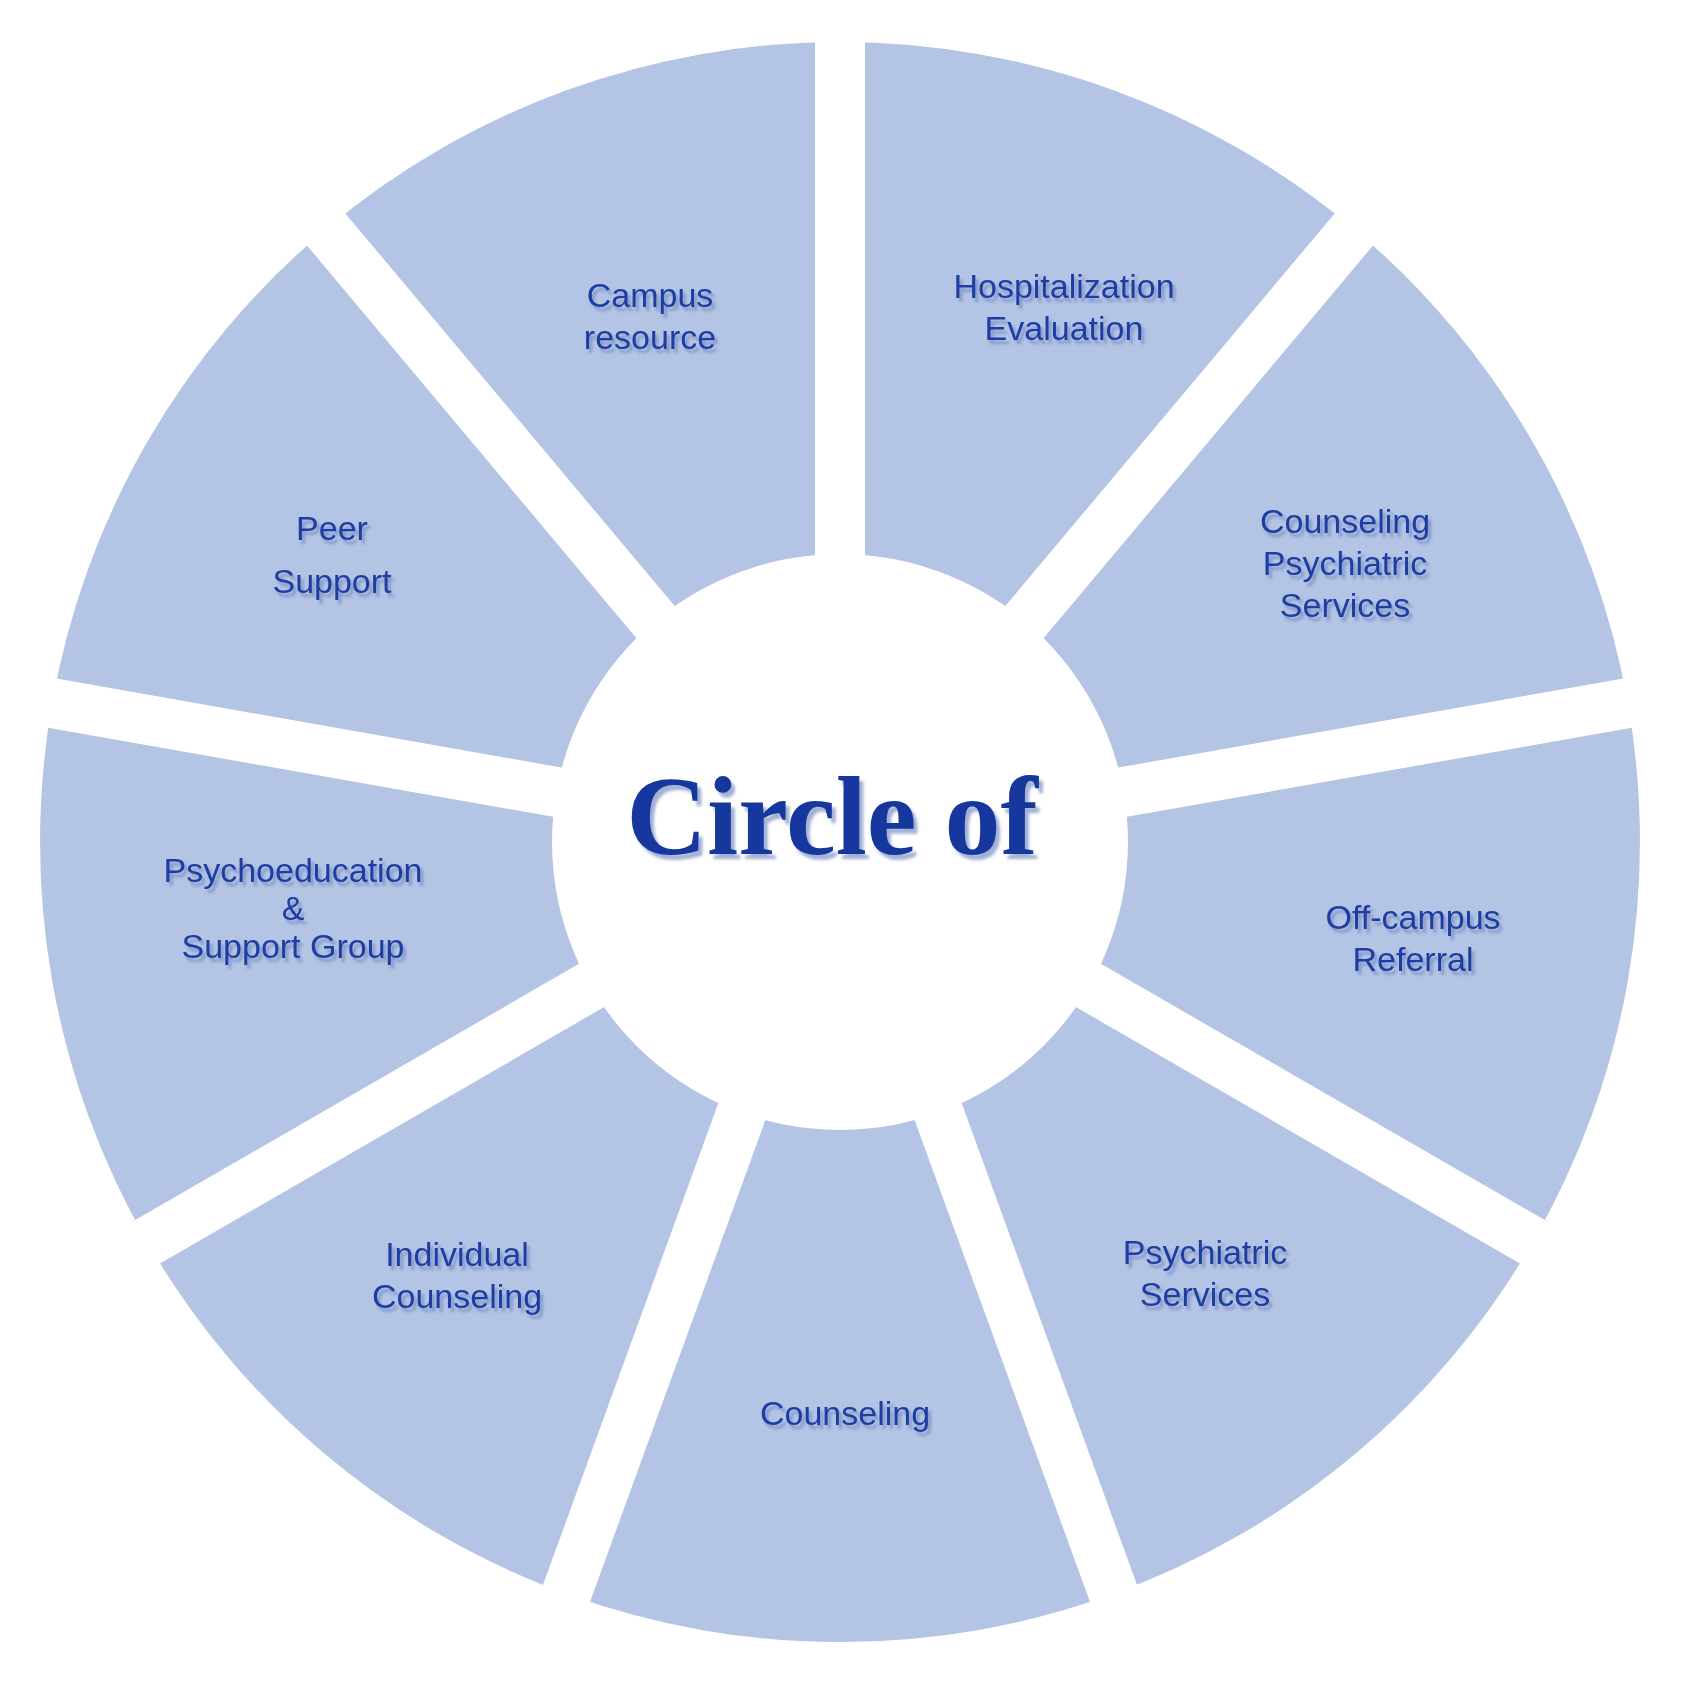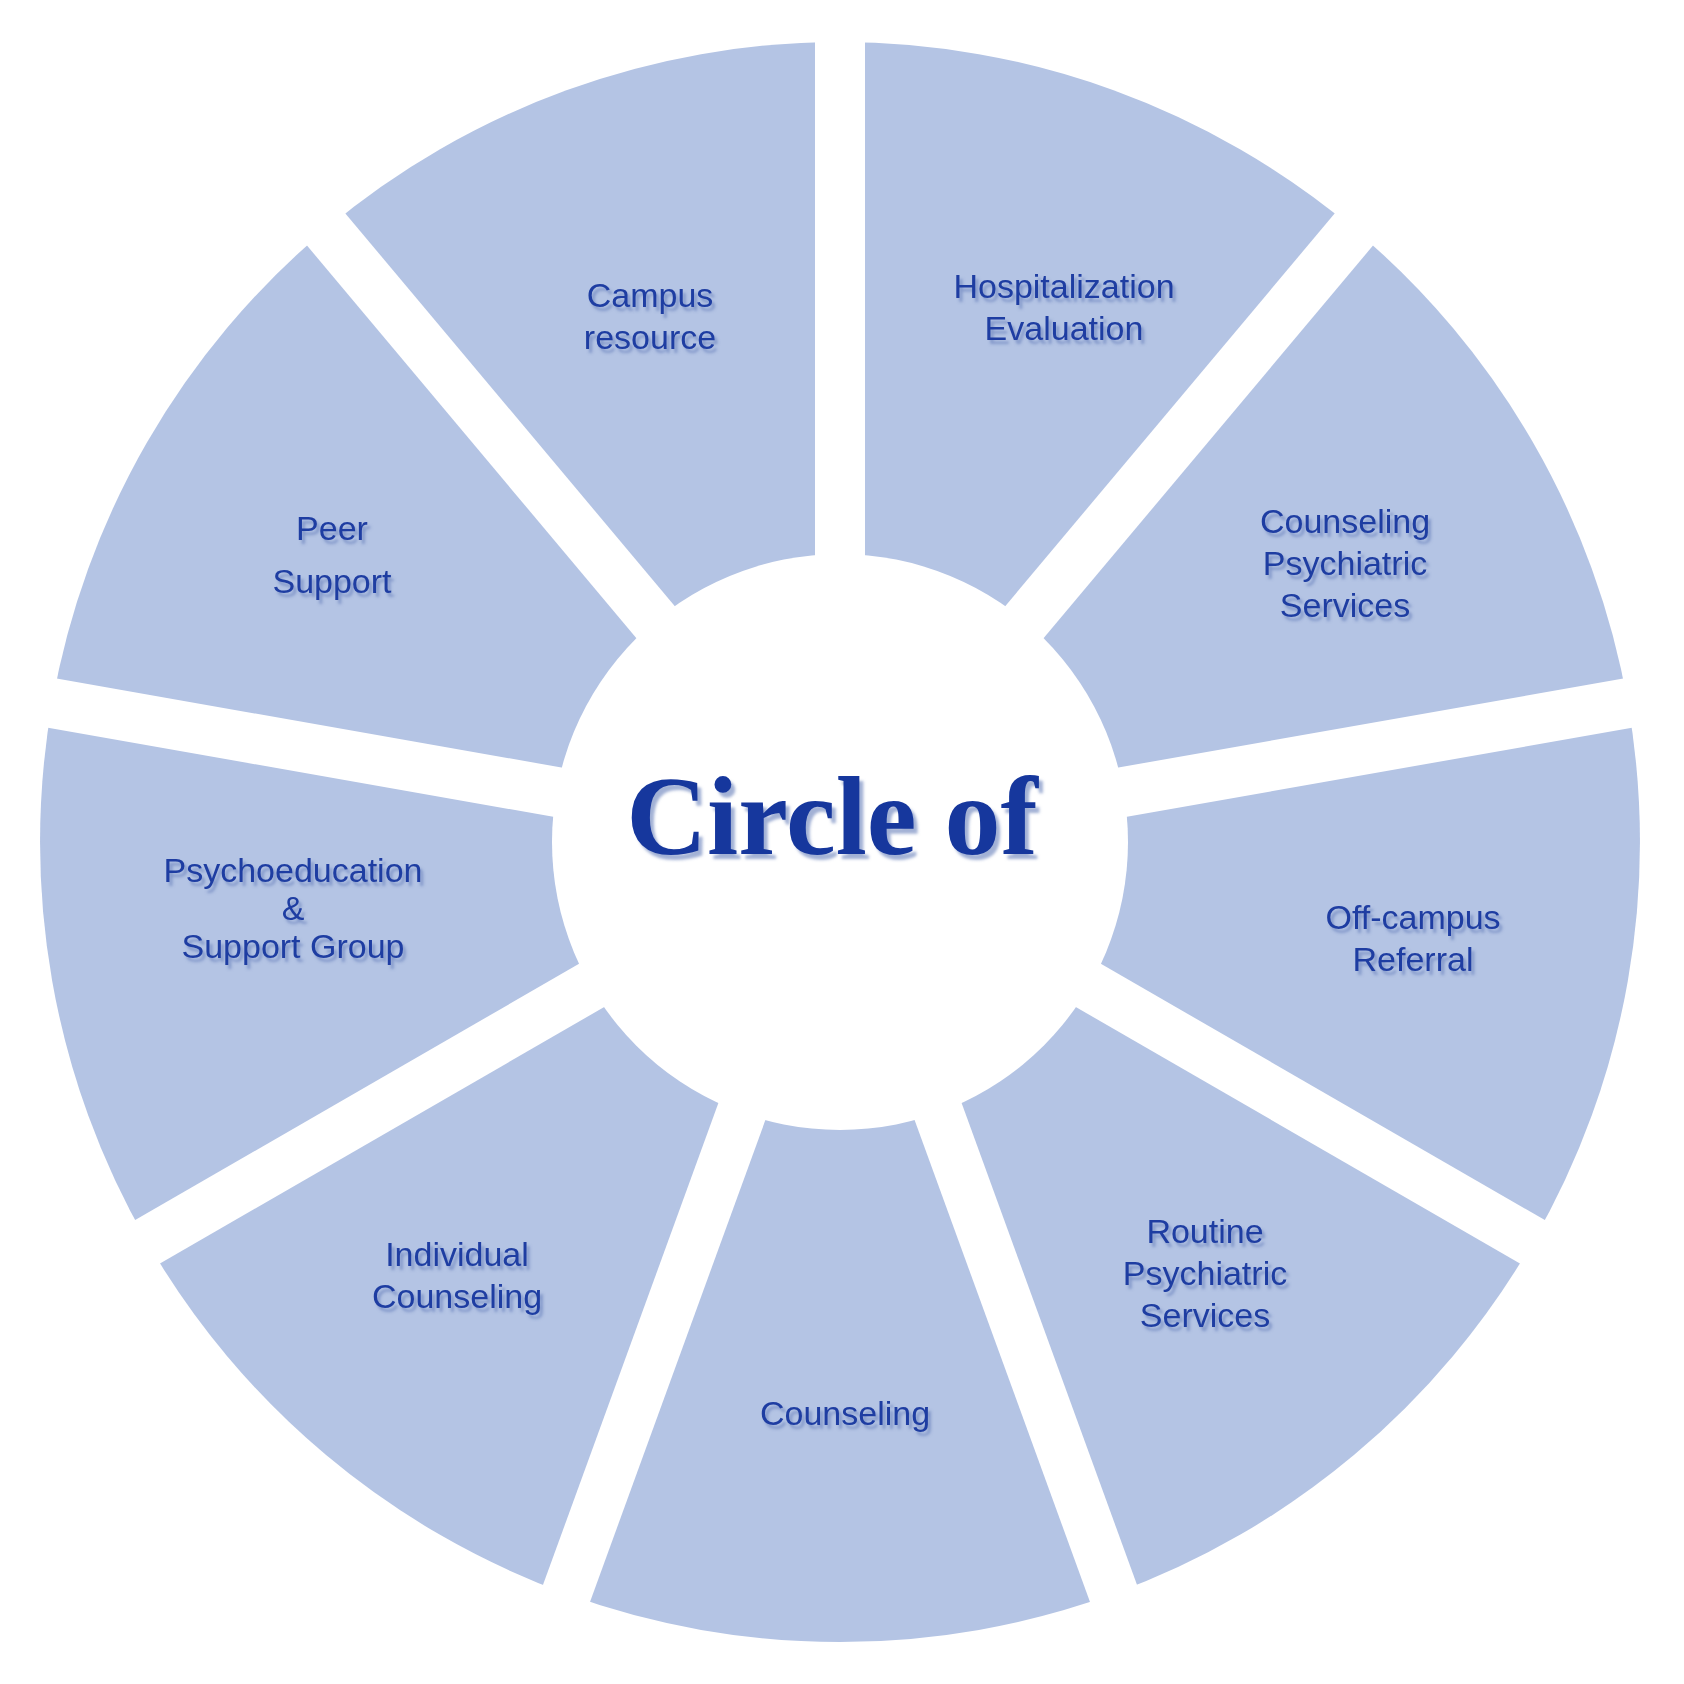--- a/index.html
+++ b/index.html
@@ -110,21 +110,20 @@
     <span>Psychiatric</span>
     <span>Services</span>
   </div>
 
   <div class="label pos-offcampus">
     <span>Off-campus</span>
     <span>Referral</span>
   </div>
 
   <div class="label pos-routine">
-    <span>Routine</span>
     <span>Psychiatric</span>
     <span>Services</span>
   </div>
 
   <div class="label pos-crisis">
     <span>Counseling</span>
   </div>
 
   <div class="label pos-individual">
     <span>Individual</span>

